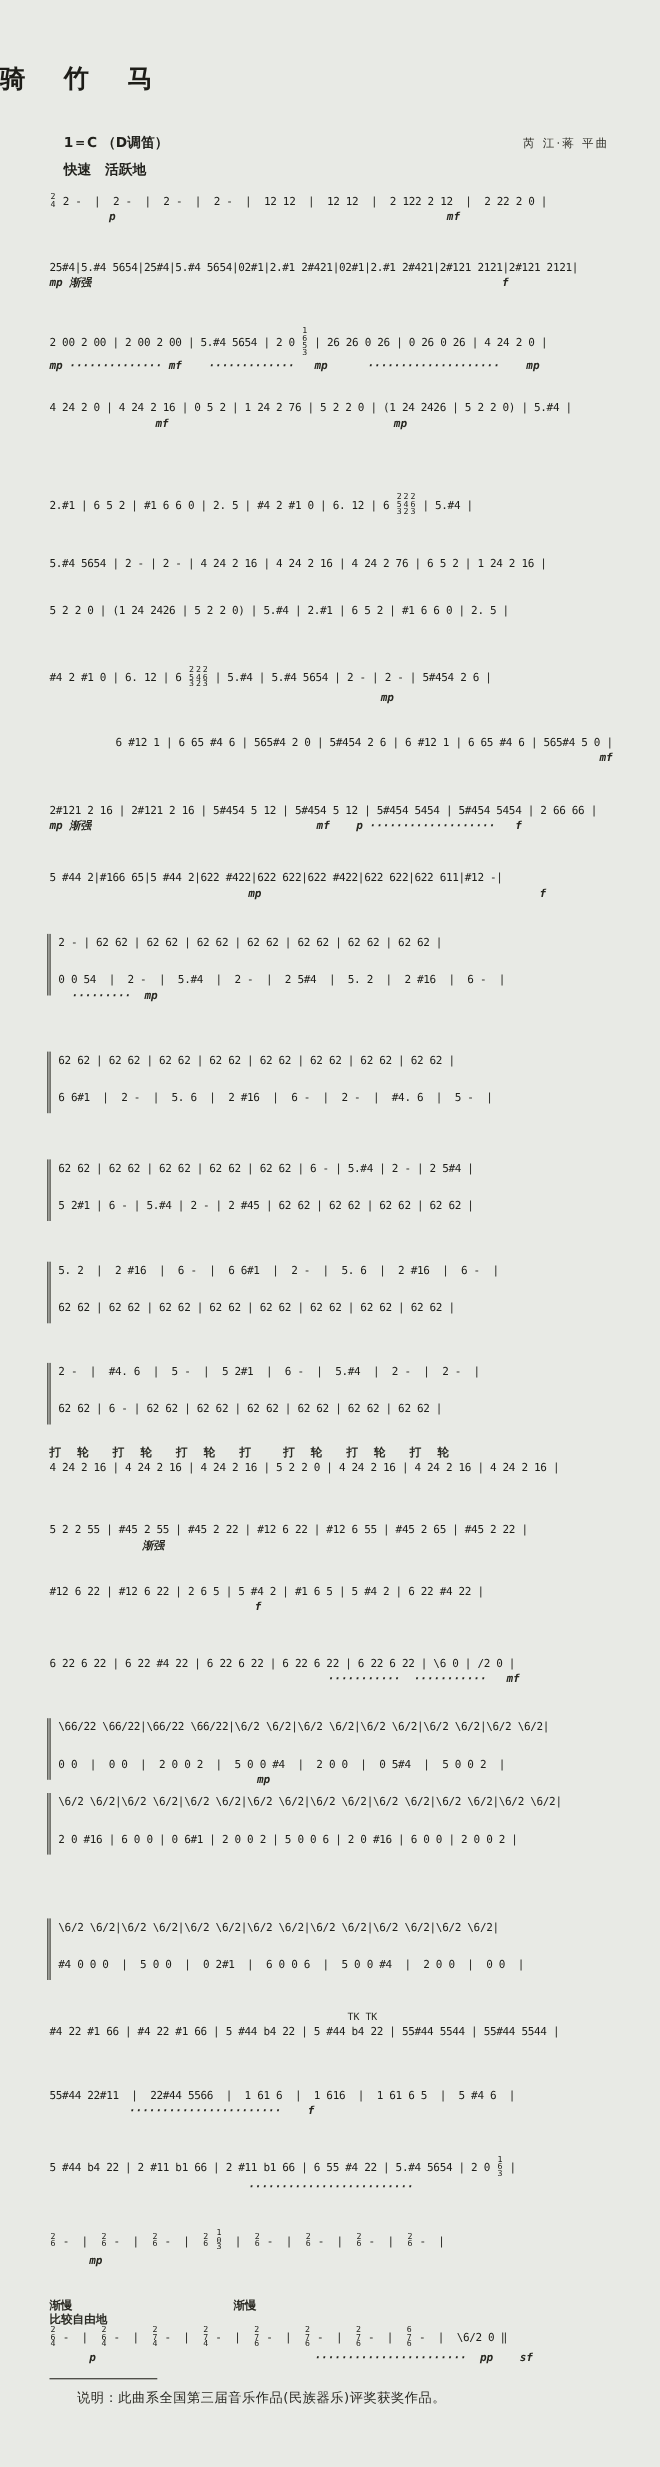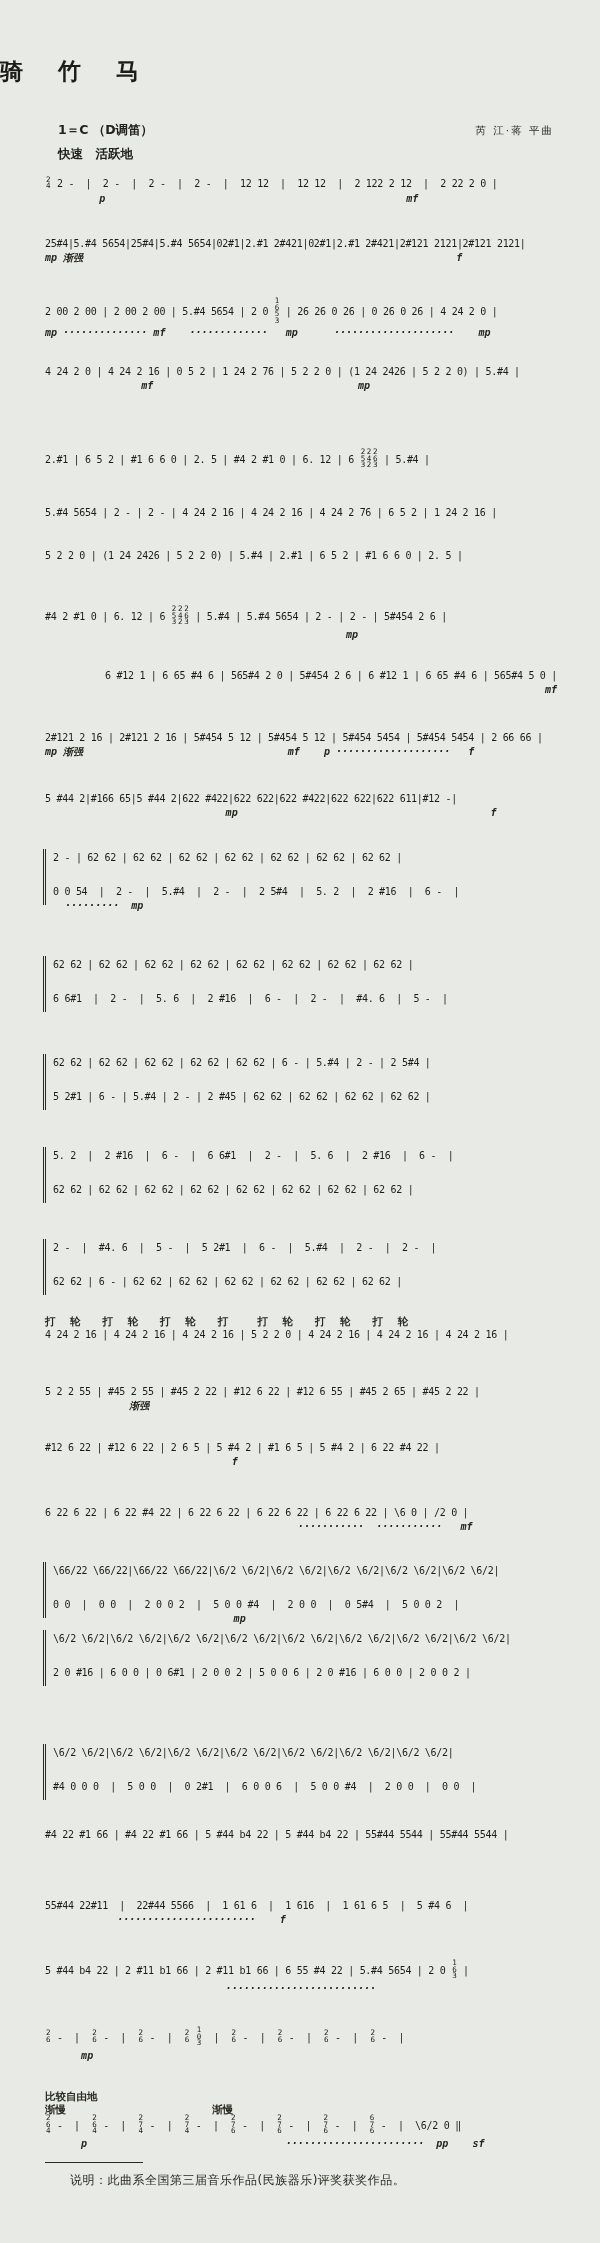--- a/index.html
+++ b/index.html
@@ -154,36 +154,37 @@
       </div>
       <div class="sys duo" style="top: 1632px;">
         <div class="row upper">\6/2 \6/2|\6/2 \6/2|\6/2 \6/2|\6/2 \6/2|\6/2 \6/2|\6/2 \6/2|\6/2 \6/2|\6/2 \6/2|</div>
         <div class="row lower">2 0 #16 | 6 0 0 | 0 6#1 | 2 0 0 2 | 5 0 0 6 | 2 0 #16 | 6 0 0 | 2 0 0 2 |</div>
       </div>
       <div class="sys duo" style="top: 1746px;">
         <div class="row upper">\6/2 \6/2|\6/2 \6/2|\6/2 \6/2|\6/2 \6/2|\6/2 \6/2|\6/2 \6/2|\6/2 \6/2|</div>
         <div class="row lower">#4 0 0 0  |  5 0 0  |  0 2#1  |  6 0 0 6  |  5 0 0 #4  |  2 0 0  |  0 0  |</div>
       </div>
       <div class="sys" style="top: 1828px;">
+        <div class="above">                                                  TK TK</div>
         <div class="row">#4 22 #1 66 | #4 22 #1 66 | 5 #44 b4 22 | 5 #44 b4 22 | 55#44 5544 | 55#44 5544 |</div>
       </div>
       <div class="sys" style="top: 1899px;">
         <div class="row">55#44 22#11  |  22#44 5566  |  1 61 6  |  1 616  |  1 61 6 5  |  5 #4 6  |</div>
         <div class="below">            ·······················    f</div>
       </div>
       <div class="sys" style="top: 1961px;">
         <div class="row">5 #44 b4 22 | 2 #11 b1 66 | 2 #11 b1 66 | 6 55 #4 22 | 5.#4 5654 | 2 0 <span class="stack"><span>1</span><span>6</span><span>3</span></span> |</div>
         <div class="below">                              ·························</div>
       </div>
       <div class="sys" style="top: 2028px;">
         <div class="row"><span class="stack"><span>2</span><span>6</span></span> -  |  <span class="stack"><span>2</span><span>6</span></span> -  |  <span class="stack"><span>2</span><span>6</span></span> -  |  <span class="stack"><span>2</span><span>6</span></span> <span class="stack"><span>1</span><span>0</span><span>3</span></span>  |  <span class="stack"><span>2</span><span>6</span></span> -  |  <span class="stack"><span>2</span><span>6</span></span> -  |  <span class="stack"><span>2</span><span>6</span></span> -  |  <span class="stack"><span>2</span><span>6</span></span> -  |</div>
         <div class="below">      mp</div>
       </div>
       <div class="sys" style="top: 2090px;">
+        <div class="above cjk">渐慢                                        渐慢</div>
         <div class="above cjk">比较自由地</div>
-        <div class="above cjk">渐慢                                        渐慢</div>
         <div class="row"><span class="stack"><span>2</span><span>6</span><span>4</span></span> -  |  <span class="stack"><span>2</span><span>6</span><span>4</span></span> -  |  <span class="stack"><span>2</span><span>7</span><span>4</span></span> -  |  <span class="stack"><span>2</span><span>7</span><span>4</span></span> -  |  <span class="stack"><span>2</span><span>7</span><span>6</span></span> -  |  <span class="stack"><span>2</span><span>7</span><span>6</span></span> -  |  <span class="stack"><span>2</span><span>7</span><span>6</span></span> -  |  <span class="stack"><span>6</span><span>7</span><span>6</span></span> -  |  \6/2 0 ‖</div>
         <div class="below">      p                                 ·······················  pp    sf</div>
       </div>
     </div>
   <div class="rule"></div>
   <p class="footnote">说明：此曲系全国第三届音乐作品(民族器乐)评奖获奖作品。</p>
 </div>
 
 </body></html>

